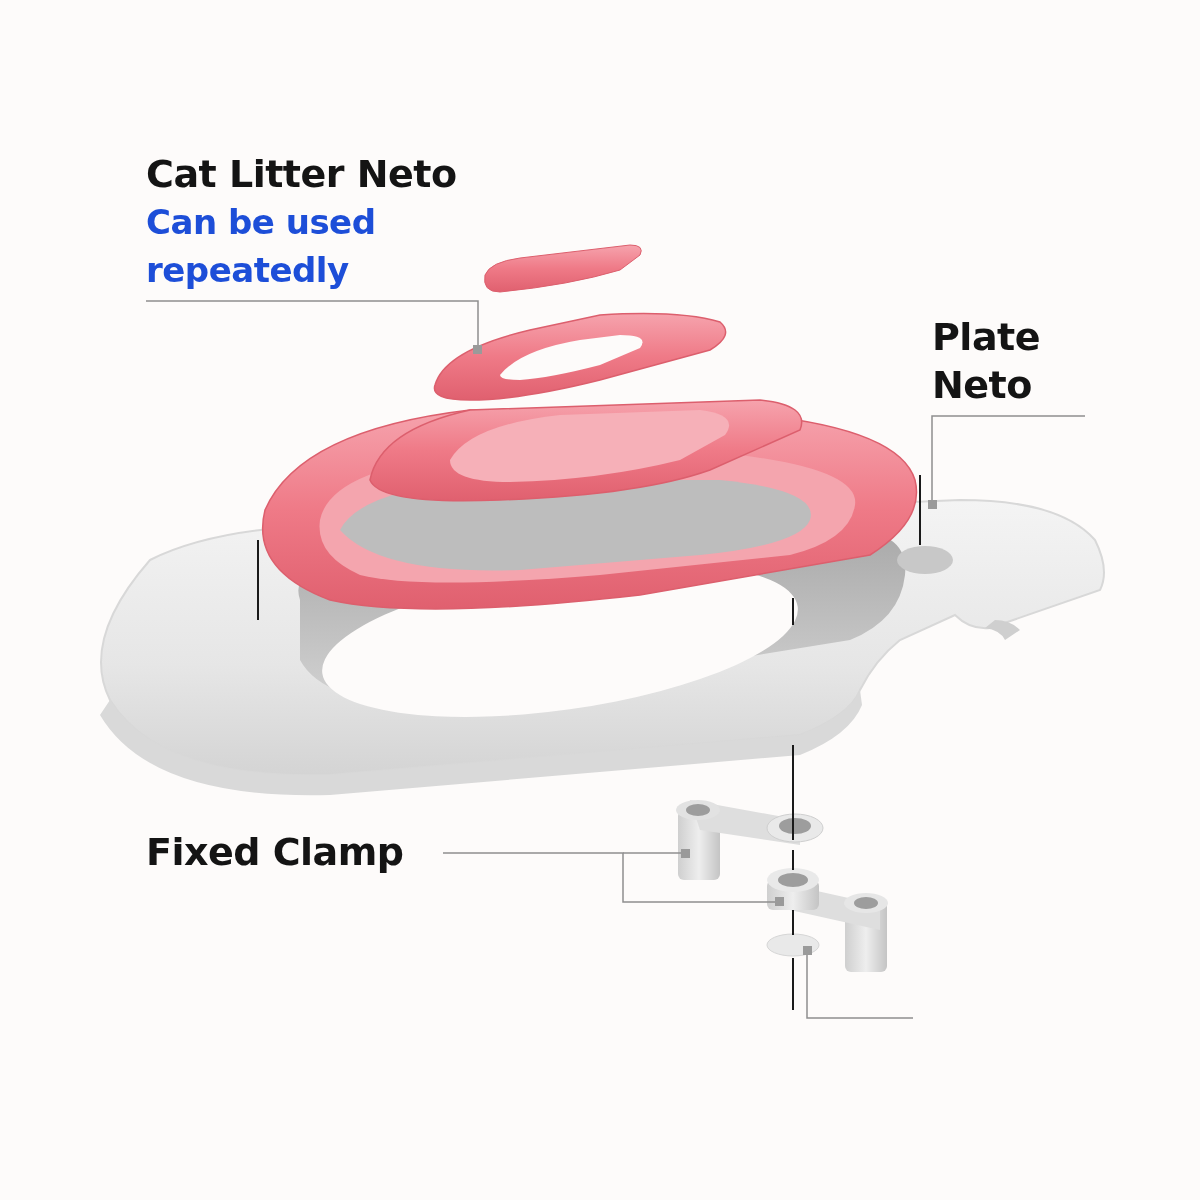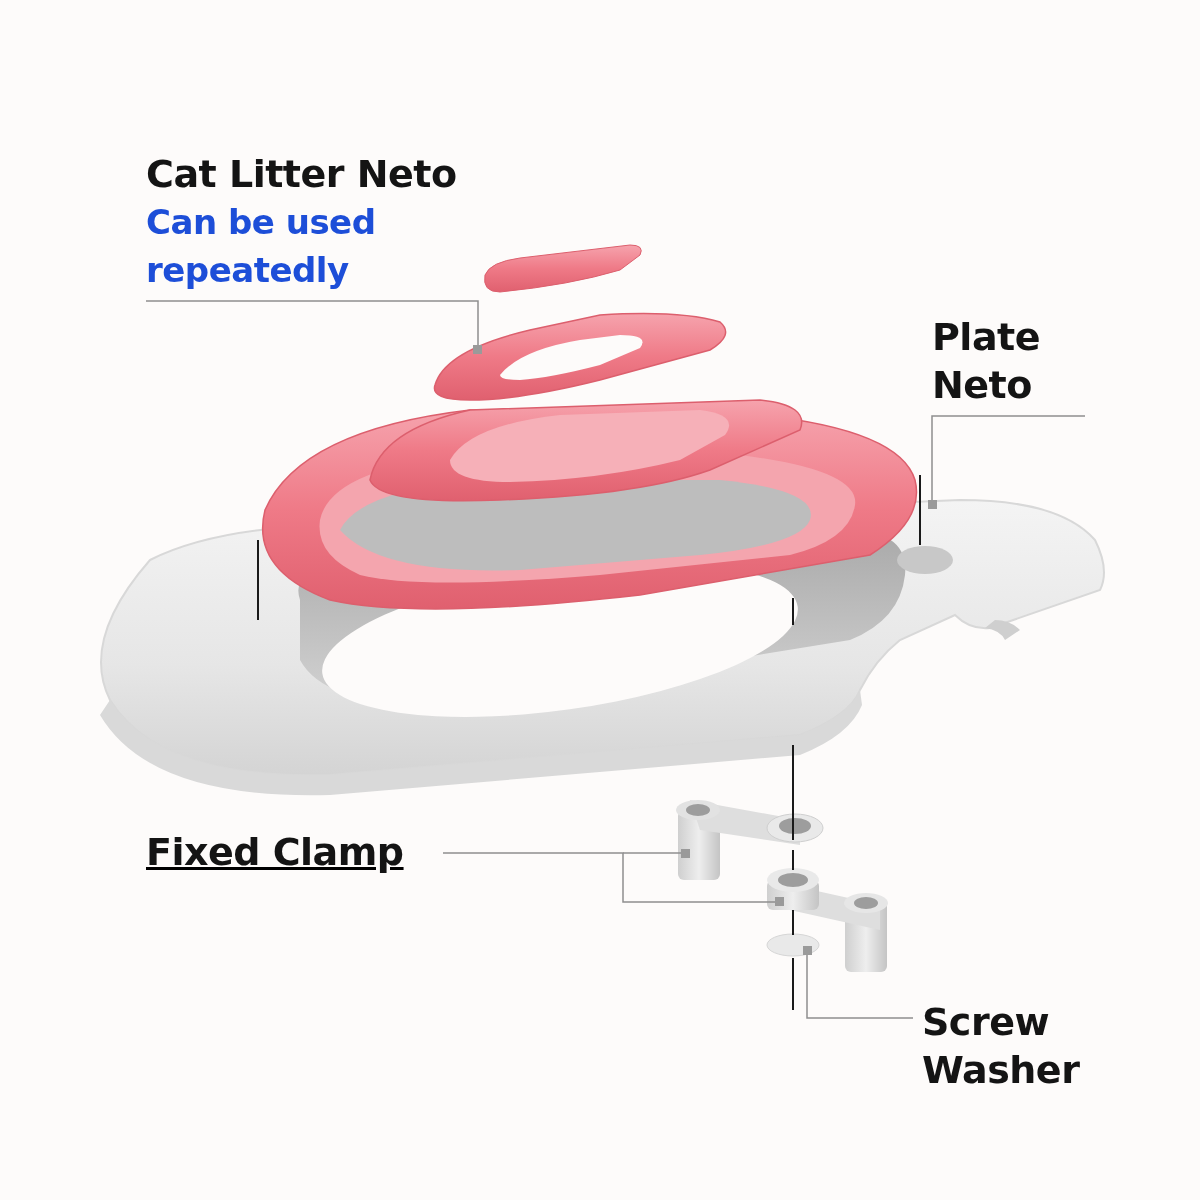--- a/index.html
+++ b/index.html
@@ -126,22 +126,18 @@
     <div class="title">Cat Litter Neto</div>
     <div class="sub">Can be used</div>
     <div class="sub">repeatedly</div>
   </div>
 
   <div class="label" style="left:932px; top:313px;">
     <div class="title">Plate</div>
     <div class="title">Neto</div>
   </div>
 
-  <div class="label" style="left:146px; top:828px;text-decoration:underline;">
+  <div class="label" style="left:146px; top:828px;">
     <div class="title">Fixed Clamp</div>
   </div>
 
-  <div class="label" style="left:922px; top:998px;">
-    <div class="title">Screw</div>
-    <div class="title">Washer</div>
-  </div>
 
 </div>
 
 </body></html>

